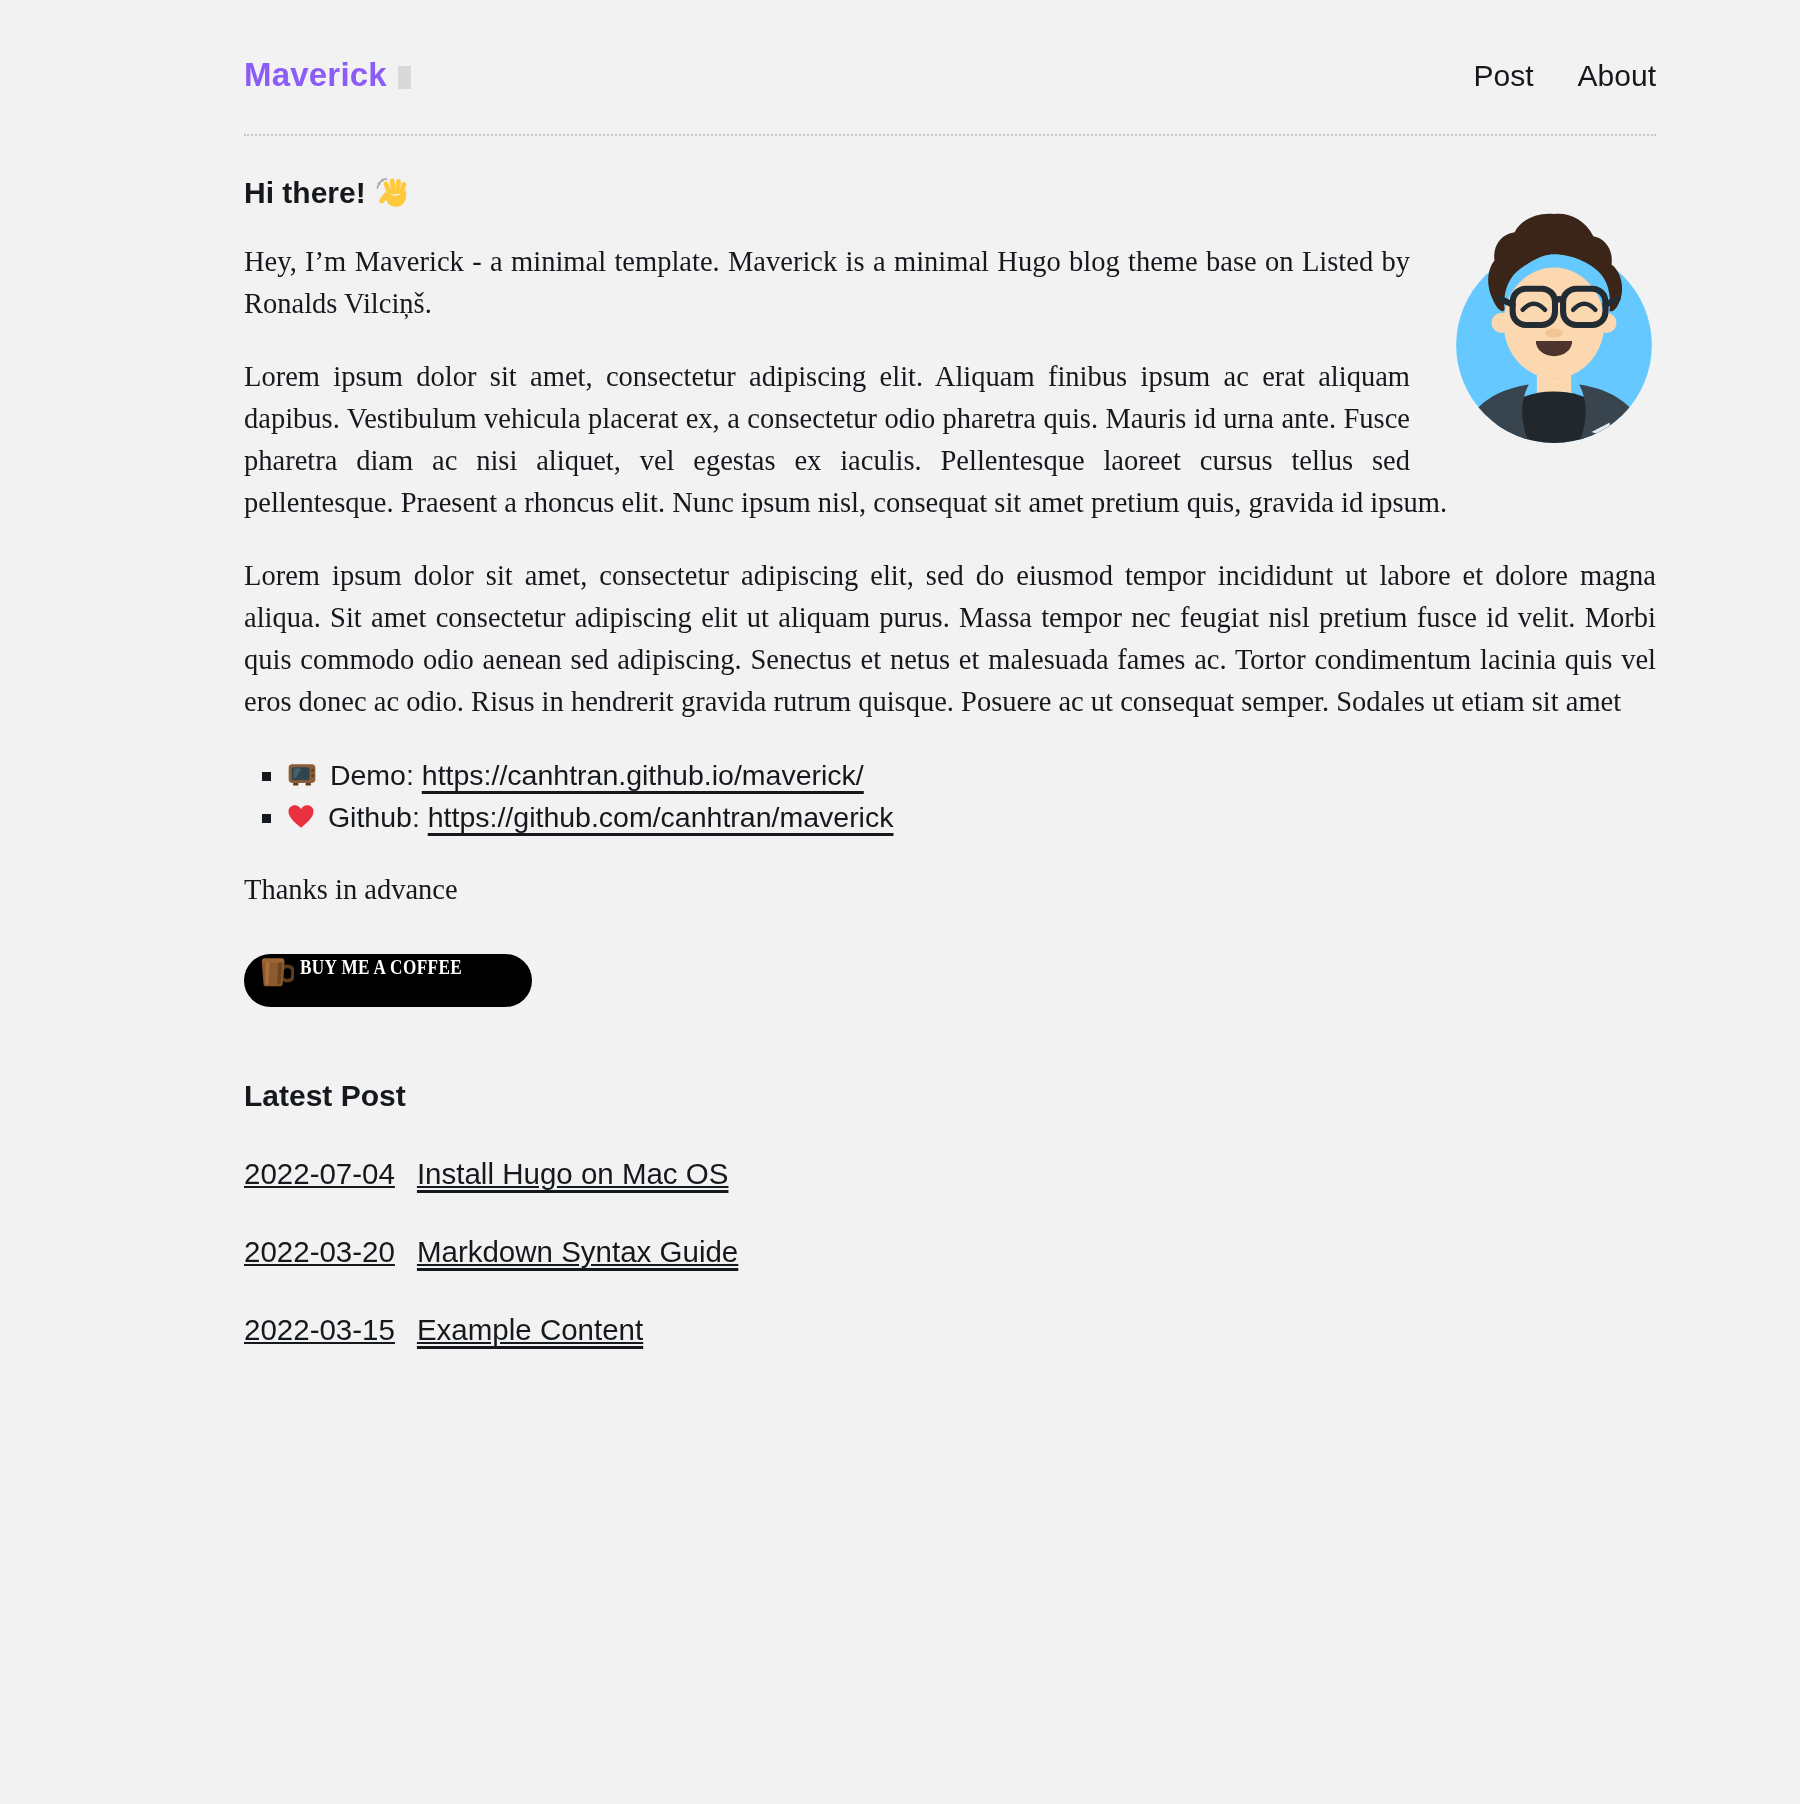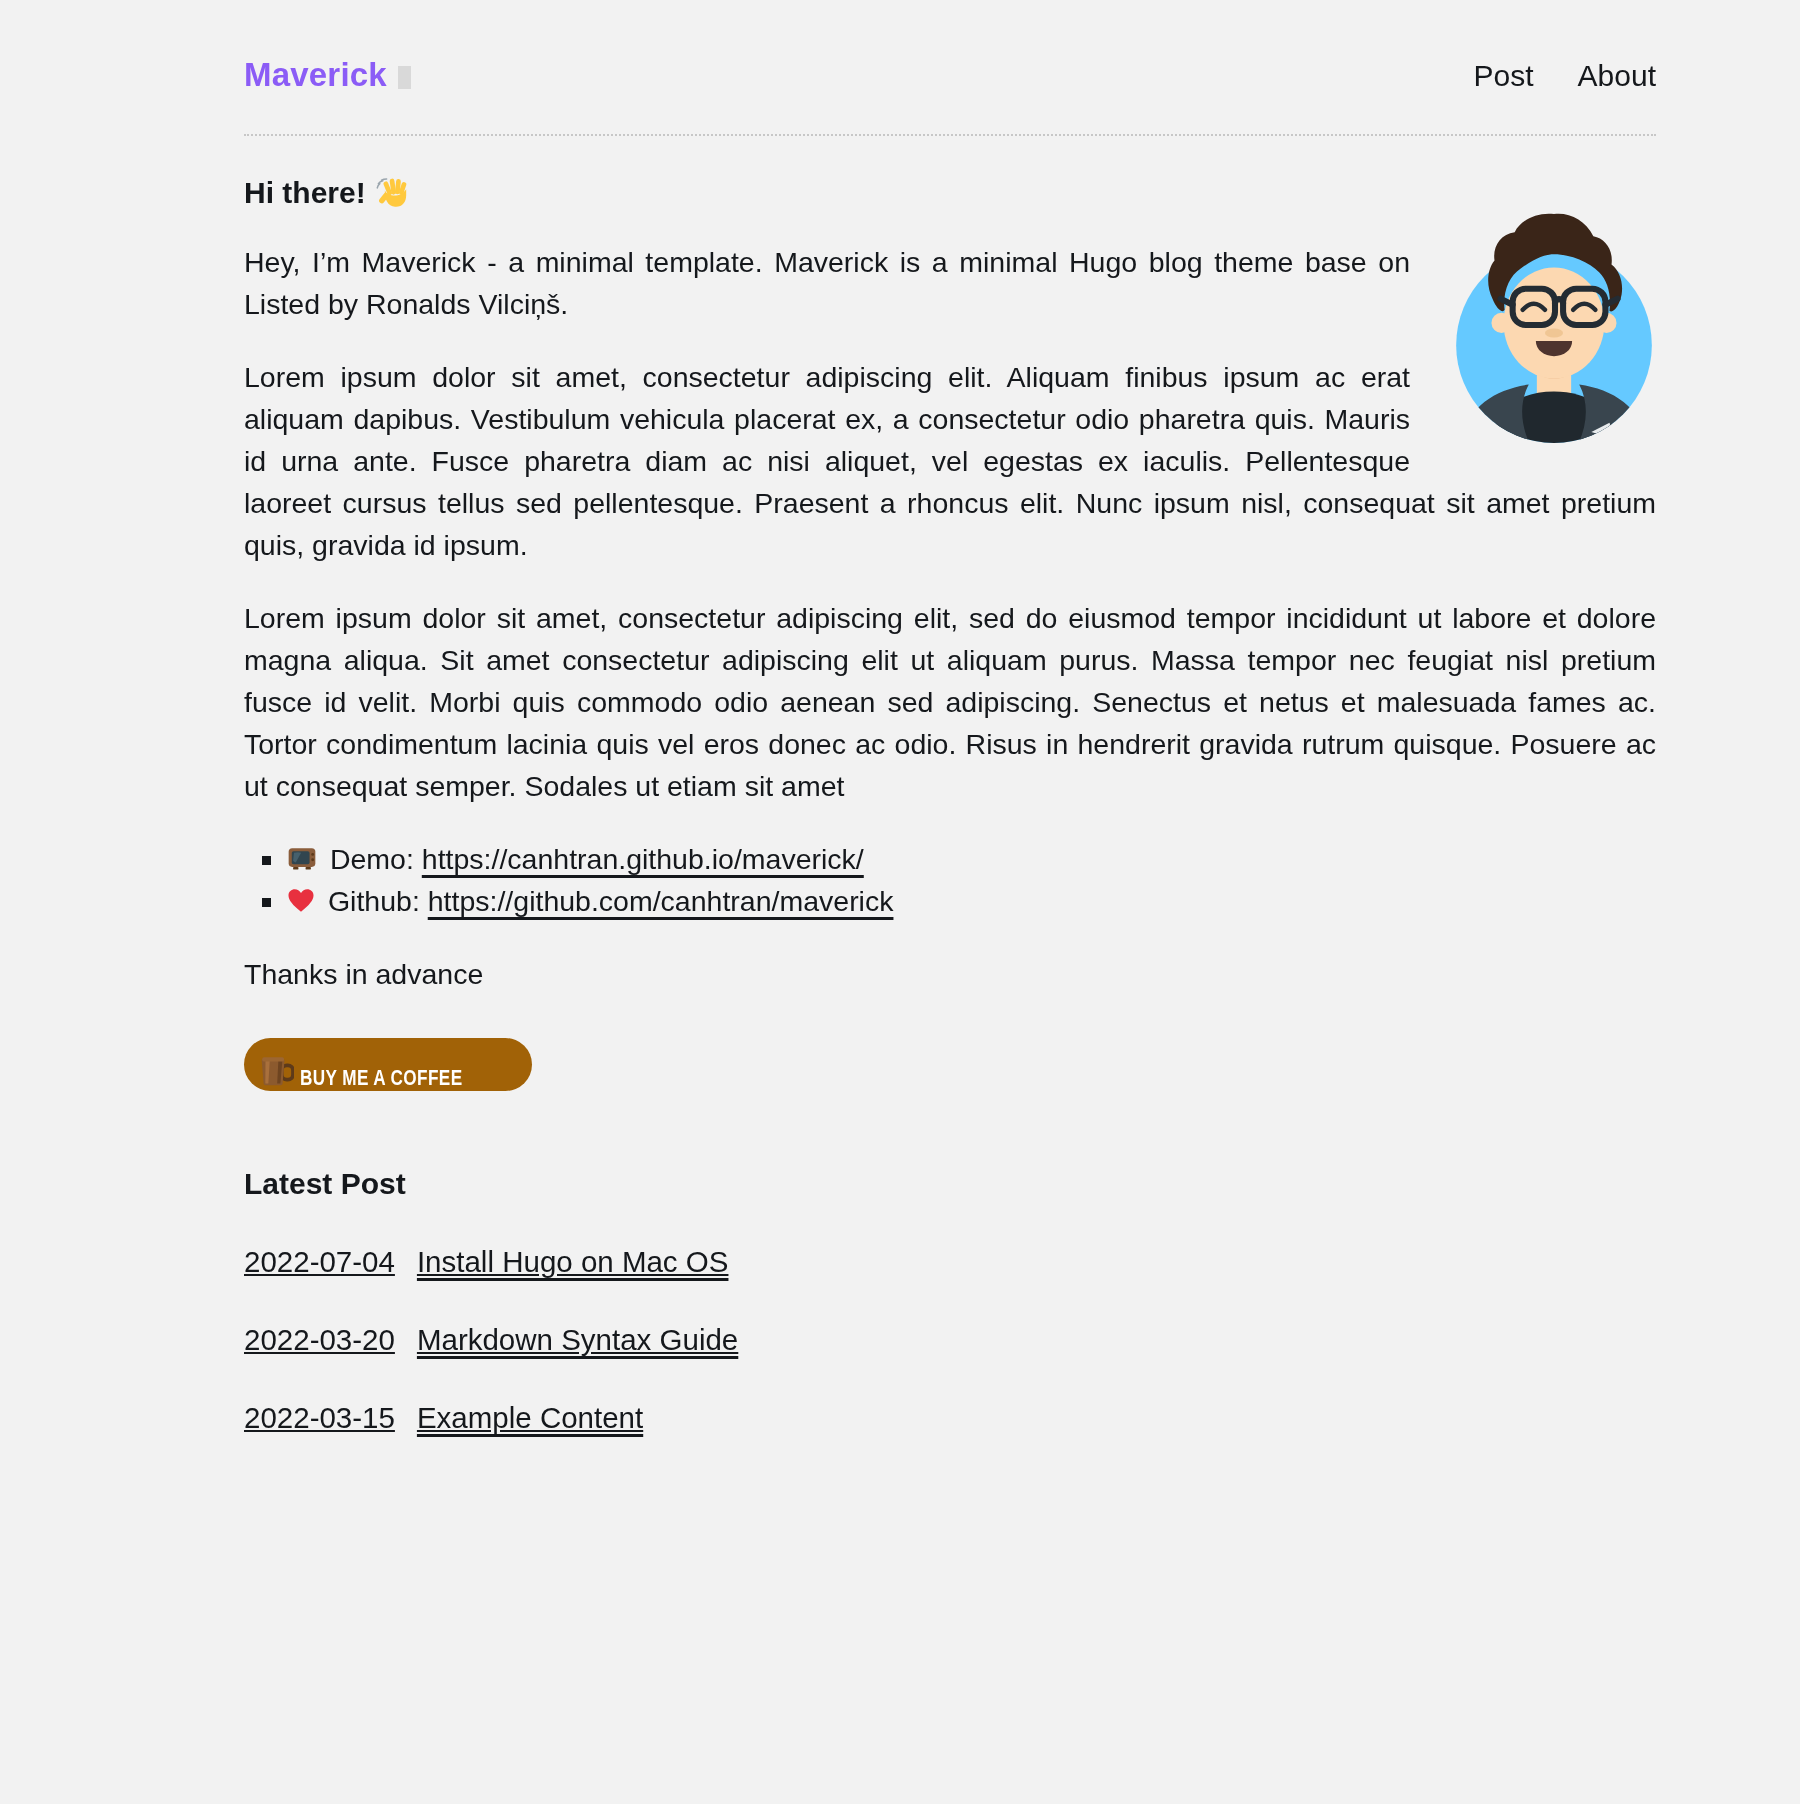--- a/index.html
+++ b/index.html
@@ -61,20 +61,21 @@
     font-weight: bold;
     display: flex;
     align-items: center;
     gap: 10px;
   }
   .content p {
     font-size: 28.5px;
     line-height: 42px;
     text-align: justify;
     margin: 31px 0;
+    font-family: Liberation Serif, serif;
   }
   .avatar-wrap {
     float: right;
     width: 204px;
     height: 234px;
     margin: 2px 0 18px 42px;
   }
   .links-list {
     margin: 30px 0;
     padding-left: 42px;
@@ -90,29 +91,30 @@
     color: #15181c;
     text-decoration: underline;
     text-decoration-thickness: 2.5px;
     text-underline-offset: 6px;
     cursor: pointer;
   }
 
   
   .bmc-button {
     display: inline-flex;
-    align-items: flex-end;
+    align-items: flex-start;
     gap: 6px;
     height: 53px;
     padding: 0 24px 0 12px;
     border: none;
     border-radius: 28px;
-    background: #a16207;
+    background: #000000;
     cursor: pointer;
     margin-top: 12px;
+    font-family: Liberation Serif, serif;
   }
   .bmc-label {
     display: inline-block;
     transform: scaleX(0.78);
     transform-origin: left center;
     color: #ffffff;
     font-size: 22px;
     font-weight: bold;
     letter-spacing: 0.5px;
     white-space: nowrap;

